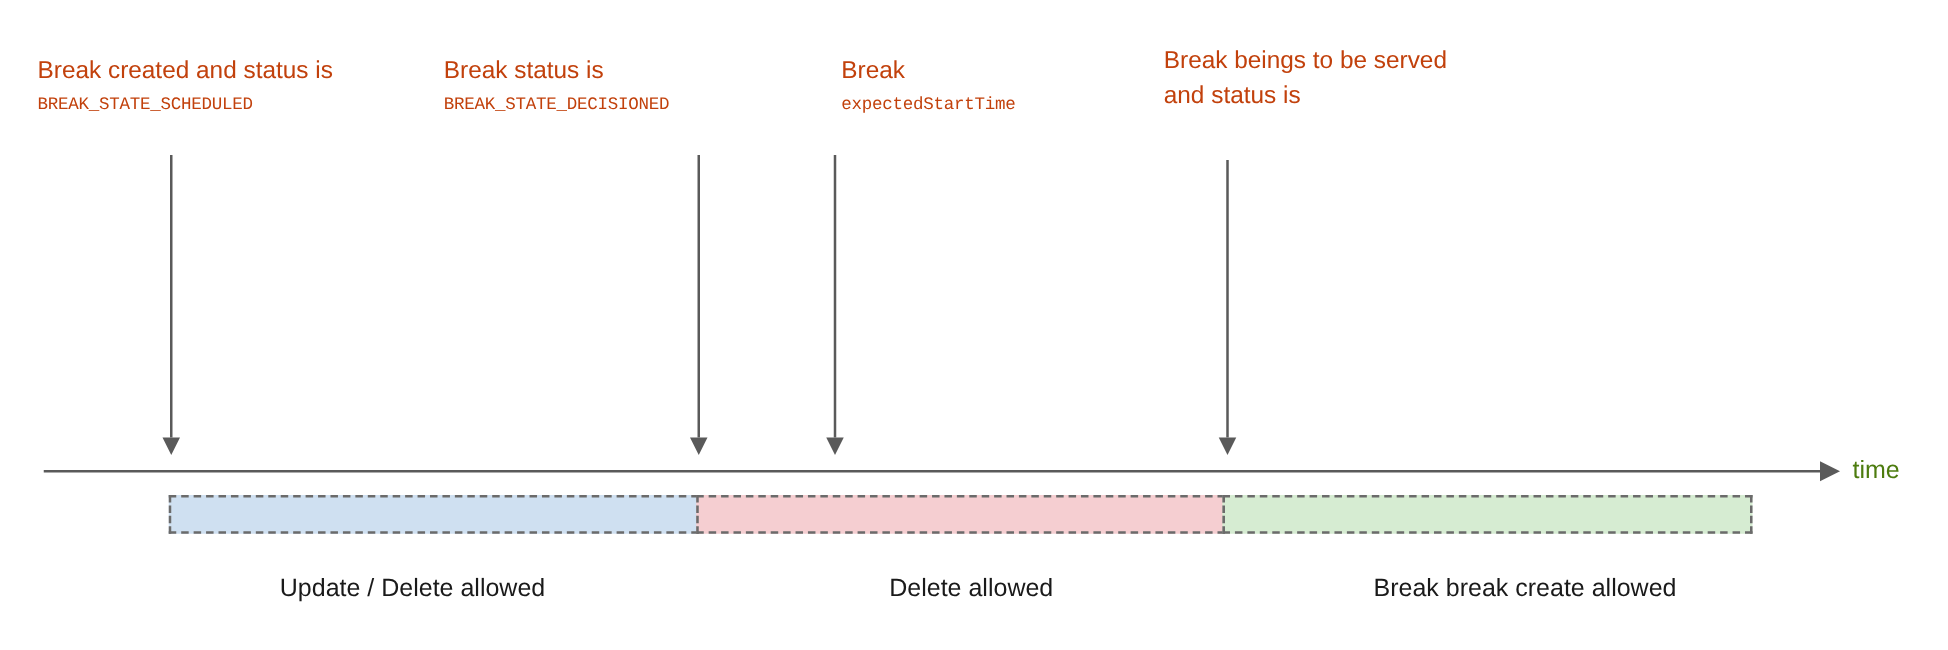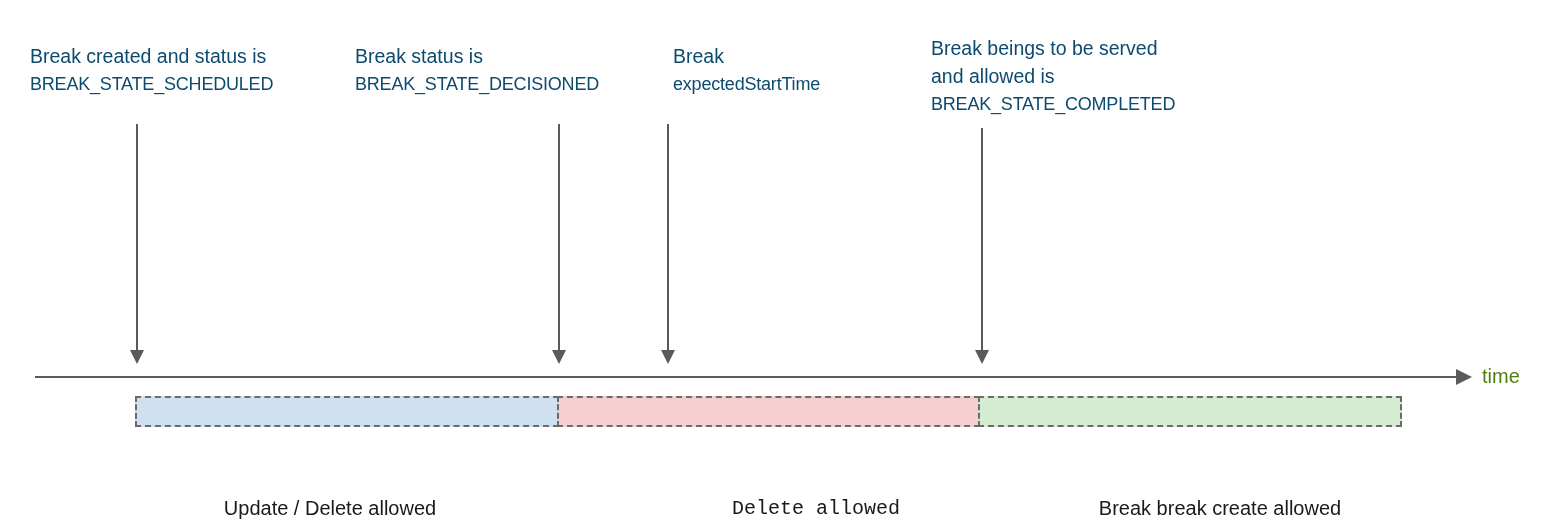--- a/index.html
+++ b/index.html
@@ -12,28 +12,28 @@
     width: 1558px;
     height: 520px;
     background: #ffffff;
     font-family: "Liberation Sans", sans-serif;
     overflow: hidden;
   }
 
   
   .annotation {
     position: absolute;
-    color: #0c4a6e;
+    color: #c2410c;
     font-size: 19.5px;
     line-height: 28px;
     white-space: nowrap;
   }
   .annotation .mono {
-    font-family: Liberation Sans, sans-serif;
-    font-size: 18px;
+    font-family: Liberation Mono, monospace;
+    font-size: 14px;
     letter-spacing: -0.2px;
   }
   .annotation .ln { display: block; }
 
   
   .varrow {
     position: absolute;
     width: 14px;
   }
   .varrow .shaft {
@@ -97,21 +97,20 @@
 
   
   .caption {
     position: absolute;
     top: 460px;
     font-size: 20px;
     color: #1a1a1a;
     text-align: center;
     white-space: nowrap;
     transform: translateX(-50%);
-    margin-top: 37px;
   }
 </style>
 </head>
 <body>
 
 <div id="canvas">
 
   <div class="annotation" style="left:30px; top:42px;">
     <span class="ln">Break created and status is</span>
     <span class="ln mono">BREAK_STATE_SCHEDULED</span>
@@ -122,22 +121,21 @@
     <span class="ln mono">BREAK_STATE_DECISIONED</span>
   </div>
 
   <div class="annotation" style="left:673px; top:42px;">
     <span class="ln">Break</span>
     <span class="ln mono">expectedStartTime</span>
   </div>
 
   <div class="annotation" style="left:931px; top:34px;">
     <span class="ln">Break beings to be served</span>
-    <span class="ln">and allowed is</span>
-    <span class="ln mono">BREAK_STATE_COMPLETED</span>
+    <span class="ln">and status is</span>
   </div>
 
   <div class="varrow" style="left:130px; top:124px; height:240px;">
     <div class="shaft" style="height:226px;"></div>
     <div class="head" style="top:226px;"></div>
   </div>
 
   <div class="varrow" style="left:552px; top:124px; height:240px;">
     <div class="shaft" style="height:226px;"></div>
     <div class="head" style="top:226px;"></div>
@@ -157,16 +155,16 @@
   <div id="time-axis-head"></div>
   <div id="time-axis-label">time</div>
 
   <div id="phase-bar">
     <div class="phase-seg" style="width:424px; background:#cfe0f1;"></div>
     <div class="phase-seg" style="width:423px; background:#f5ced1;"></div>
     <div class="phase-seg" style="width:424px; background:#d6ecd2;"></div>
   </div>
 
   <div class="caption" style="left:330px;">Update / Delete allowed</div>
-  <div class="caption" style="left:816px;font-family:Liberation Mono, monospace;">Delete allowed</div>
+  <div class="caption" style="left:777px;">Delete allowed</div>
   <div class="caption" style="left:1220px;">Break break create allowed</div>
 
 </div>
 
 </body></html>

